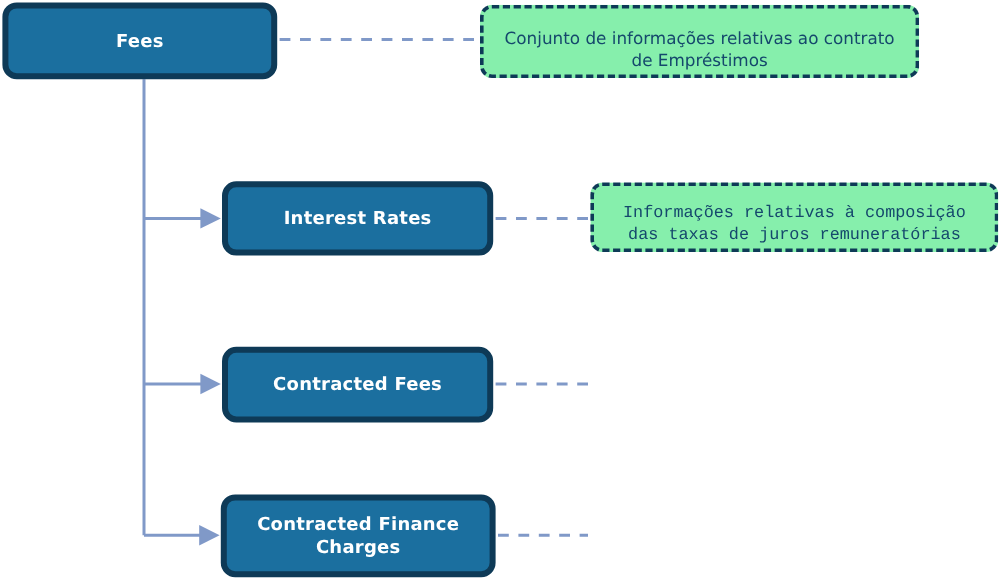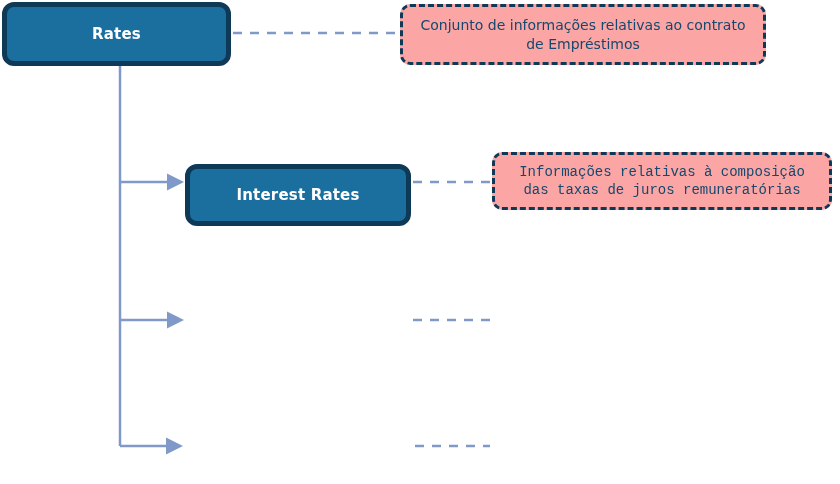--- a/index.html
+++ b/index.html
@@ -10,27 +10,27 @@
   svg.connectors { position:absolute; left:0; top:0; width:840px; height:484px; }
   .node {
     position:absolute; box-sizing:border-box;
     background:#1b6f9f; border:5px solid #0e3a57; border-radius:12px;
     color:#ffffff; font-size:15px; font-weight:600; letter-spacing:.2px;
     display:flex; align-items:center; justify-content:center; text-align:center;
     line-height:1.25; padding:0 10px;
   }
   .note {
     position:absolute; box-sizing:border-box;
-    background:#fca5a5; border:3px dashed #0e3a57; border-radius:10px;
+    background:#86efac; border:3px dashed #0e3a57; border-radius:10px;
     color:#15486c; font-size:14px; font-weight:400;
-    display:flex; align-items:center; justify-content:center; text-align:center;
+    display:flex; align-items:flex-end; justify-content:center; text-align:center;
     line-height:1.3; padding:2px 10px;
   }
   .n-data            { left:2px;   top:2px;   width:229px; height:64px; }
-  .n-interest        { left:185px; top:164px; width:226px; height:62px; }
+  .n-interest        { left:185px; top:151px; width:226px; height:62px; }
   .n-fees            { left:185px; top:289px; width:226px; height:63px; }
   .n-charges         { left:184px; top:412px; width:229px; height:69px; }
   .note-data         { left:400px; top:4px;   width:366px; height:61px; }
   .note-interest     { left:492px; top:152px; width:340px; height:58px;font-family:Liberation Mono, monospace; }
   .note-fees         { left:492px; top:289px; width:340px; height:59px; }
   .note-charges      { left:492px; top:421px; width:340px; height:57px; }
 </style>
 </head>
 <body>
 
@@ -48,28 +48,34 @@
     <polygon points="184,320 167,311.5 167,328.5" fill="#8099c8"></polygon>
     <polygon points="183,446 166,437.5 166,454.5" fill="#8099c8"></polygon>
 
     <line x1="233" y1="33" x2="398" y2="33" stroke="#8099c8" stroke-width="2.5" stroke-dasharray="9 8"></line>
     <line x1="413" y1="182" x2="490" y2="182" stroke="#8099c8" stroke-width="2.5" stroke-dasharray="9 8"></line>
     <line x1="413" y1="320" x2="490" y2="320" stroke="#8099c8" stroke-width="2.5" stroke-dasharray="9 8"></line>
     <line x1="415" y1="446" x2="490" y2="446" stroke="#8099c8" stroke-width="2.5" stroke-dasharray="9 8"></line>
   </svg>
 
   <div class="node n-data">
-    <span>Rates</span>
+    <span>Fees</span>
   </div>
 
   <div class="node n-interest">
     <span>Interest Rates</span>
   </div>
 
+  <div class="node n-fees">
+    <span>Contracted Fees</span>
+  </div>
 
+  <div class="node n-charges">
+    <span>Contracted Finance Charges</span>
+  </div>
 
   <div class="note note-data">
     <span>Conjunto de informações relativas ao contrato de Empréstimos</span>
   </div>
 
   <div class="note note-interest">
     <span>Informações relativas à composição das taxas de juros remuneratórias</span>
   </div>
 
 

